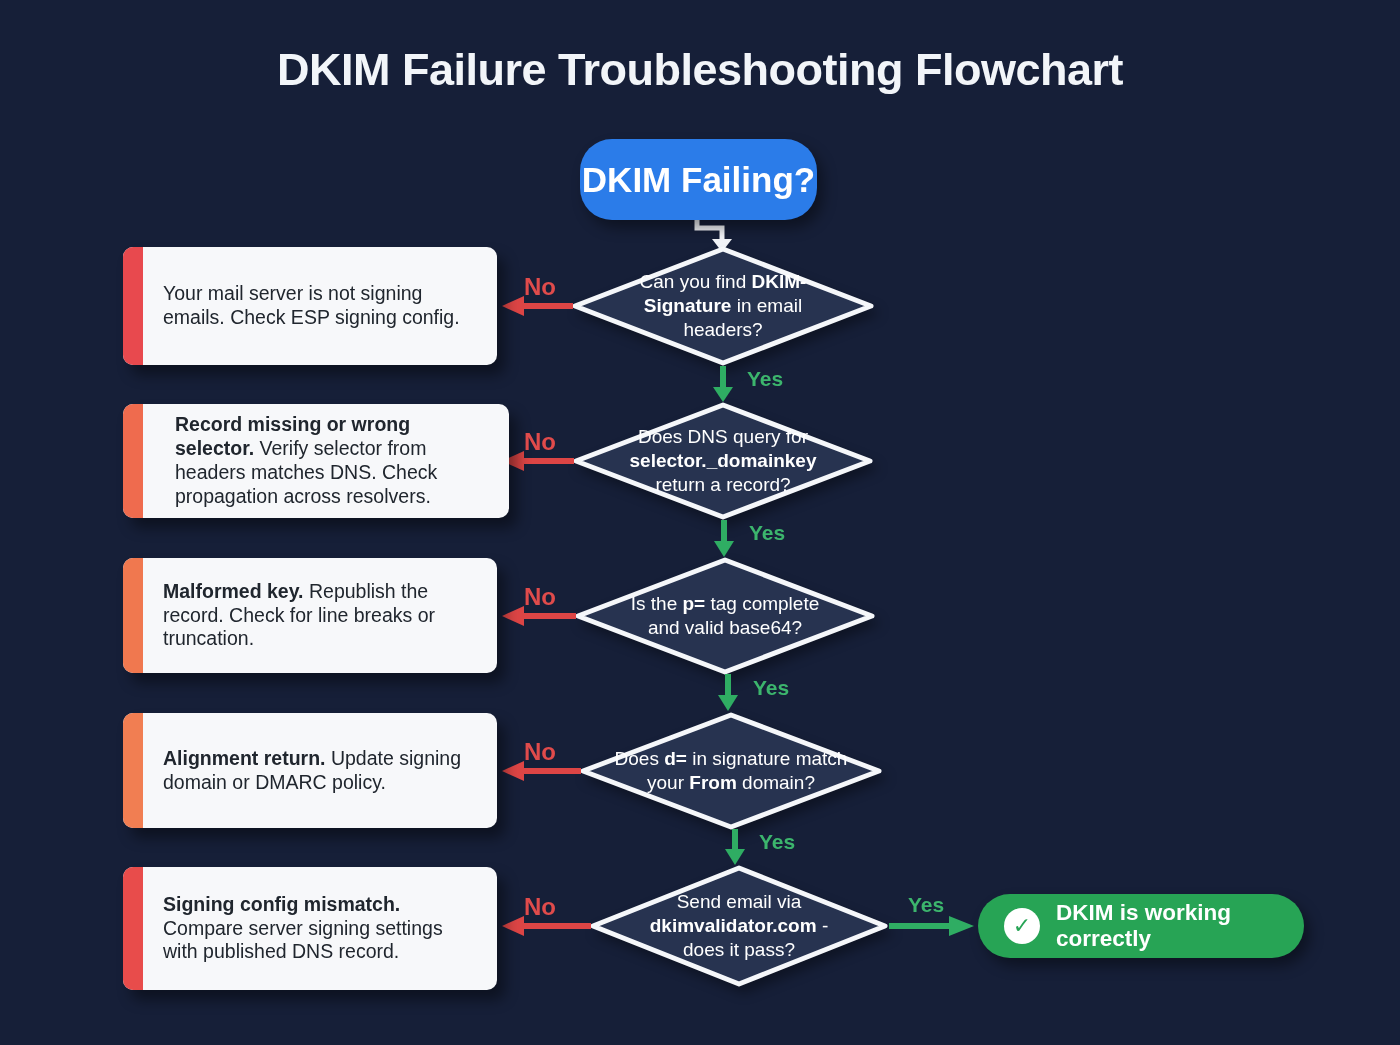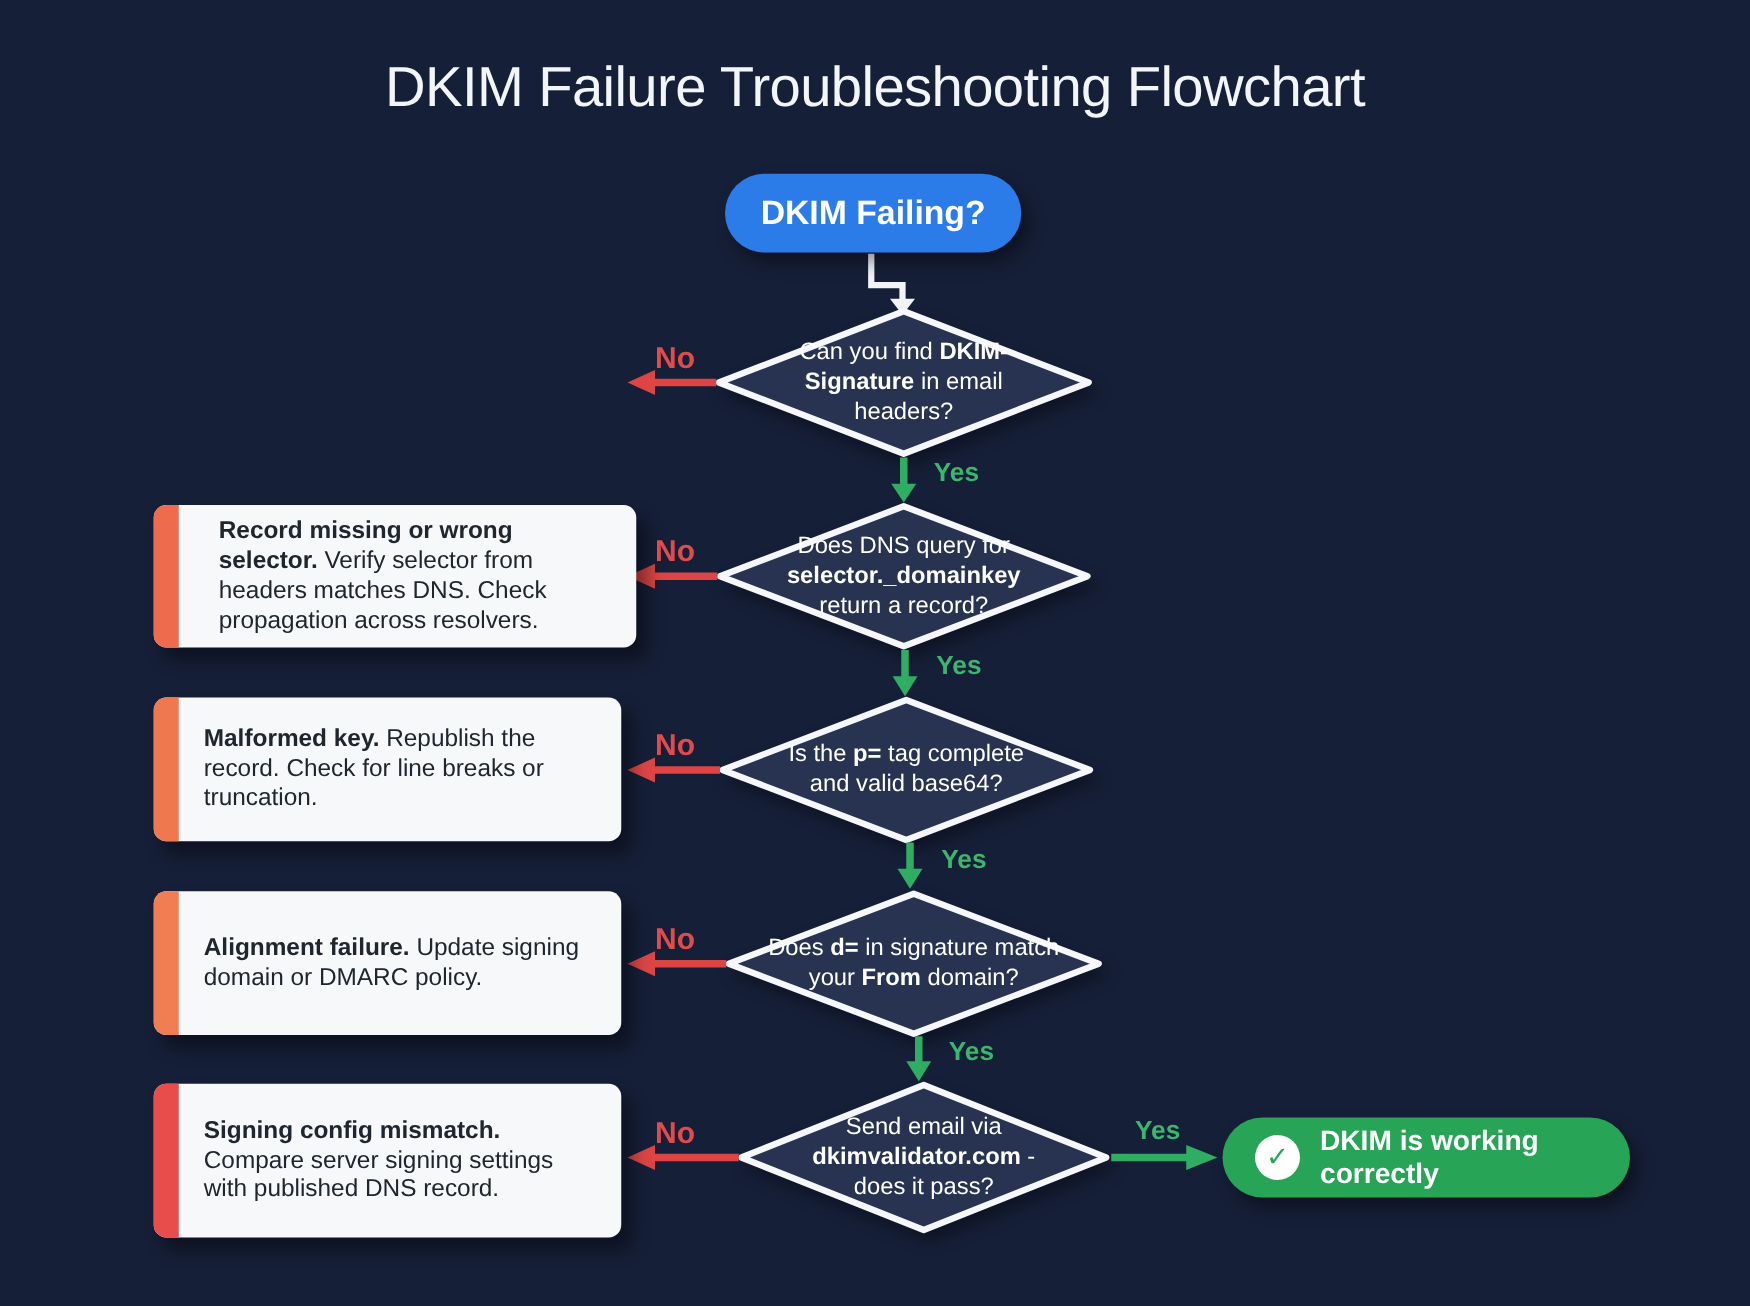--- a/index.html
+++ b/index.html
@@ -12,27 +12,27 @@
   html,body{margin:0;padding:0;background:var(--background);}
   .stage{
     position:relative;width:1400px;height:1045px;overflow:hidden;
     background:var(--background);
     font-family:"Liberation Sans","DejaVu Sans",sans-serif;
   }
   svg.layer{position:absolute;left:0;top:0;}
   .page-title{
     position:absolute;left:0;top:44px;width:100%;margin:0;
     text-align:center;color:var(--title-white);
-    font-size:45px;font-weight:400;letter-spacing:-0.5px;
+    font-size:45px;font-weight:700;letter-spacing:-0.5px;
   }
   .start-pill{
-    position:absolute;left:580px;top:139px;width:237px;height:63px;
+    position:absolute;left:580px;top:139px;width:237px;height:81px;
     background:var(--node-blue);border-radius:32px;
     display:flex;align-items:center;justify-content:center;
-    color:#fff;font-size:27px;font-weight:700;
+    color:#fff;font-size:35px;font-weight:700;
     box-shadow:6px 8px 14px rgba(0,0,0,.4);
   }
   .diamond{fill:var(--diamond-fill);stroke:var(--diamond-border);stroke-width:5;
     stroke-linejoin:round;filter:drop-shadow(5px 7px 6px rgba(0,0,0,.35));}
   .connector{stroke:var(--connector-white);stroke-width:5;fill:none;}
   .connector-head{fill:var(--connector-white);}
   .red-stem{stroke:var(--arrow-red);stroke-width:6;}
   .red-head{fill:var(--arrow-red);}
   .green-stem{stroke:var(--arrow-green);stroke-width:6;}
   .green-head{fill:var(--arrow-green);}
@@ -153,31 +153,35 @@
   <div class="d-label" style="left:600px;top:560px;">
     <span style="max-width:220px;"><span>Is the </span><b>p=</b><span> tag complete and valid base64?</span></span>
   </div>
   <div class="d-label" style="left:606px;top:715px;">
     <span style="max-width:235px;"><span>Does </span><b>d=</b><span> in signature match your </span><b>From</b><span> domain?</span></span>
   </div>
   <div class="d-label" style="left:614px;top:870px;">
     <span style="max-width:215px;"><span>Send email via </span><b>dkimvalidator.com</b><span> - does it pass?</span></span>
   </div>
 
+  <div class="info-box" style="top:247px;height:118px;">
+    <span class="accent" style="background: rgb(232, 73, 78);"></span>
+    <p><span>Your mail server is not signing emails. Check ESP signing config.</span></p>
+  </div>
   <div class="info-box" style="top:404px;height:114px;padding-left:12px;">
     <span class="accent" style="background: rgb(239, 107, 78);"></span>
     <p><b>Record missing or wrong selector.</b><span> Verify selector from headers matches DNS. Check propagation across resolvers.</span></p>
   </div>
   <div class="info-box" style="top:558px;height:115px;">
     <span class="accent" style="background: rgb(240, 120, 79);"></span>
     <p><b>Malformed key.</b><span> Republish the record. Check for line breaks or truncation.</span></p>
   </div>
   <div class="info-box" style="top:713px;height:115px;">
     <span class="accent" style="background: rgb(241, 126, 82);"></span>
-    <p><b>Alignment failure.</b><span> Update signing domain or DMARC policy.</span></p>
+    <p><b>Alignment return.</b><span> Update signing domain or DMARC policy.</span></p>
   </div>
   <div class="info-box" style="top:867px;height:123px;">
     <span class="accent" style="background: rgb(232, 76, 75);"></span>
     <p><b>Signing config mismatch.</b><span> Compare server signing settings with published DNS record.</span></p>
   </div>
 
   <div class="no-label" style="top:273px;">No</div>
   <div class="no-label" style="top:428px;">No</div>
   <div class="no-label" style="top:583px;">No</div>
   <div class="no-label" style="top:738px;">No</div>

